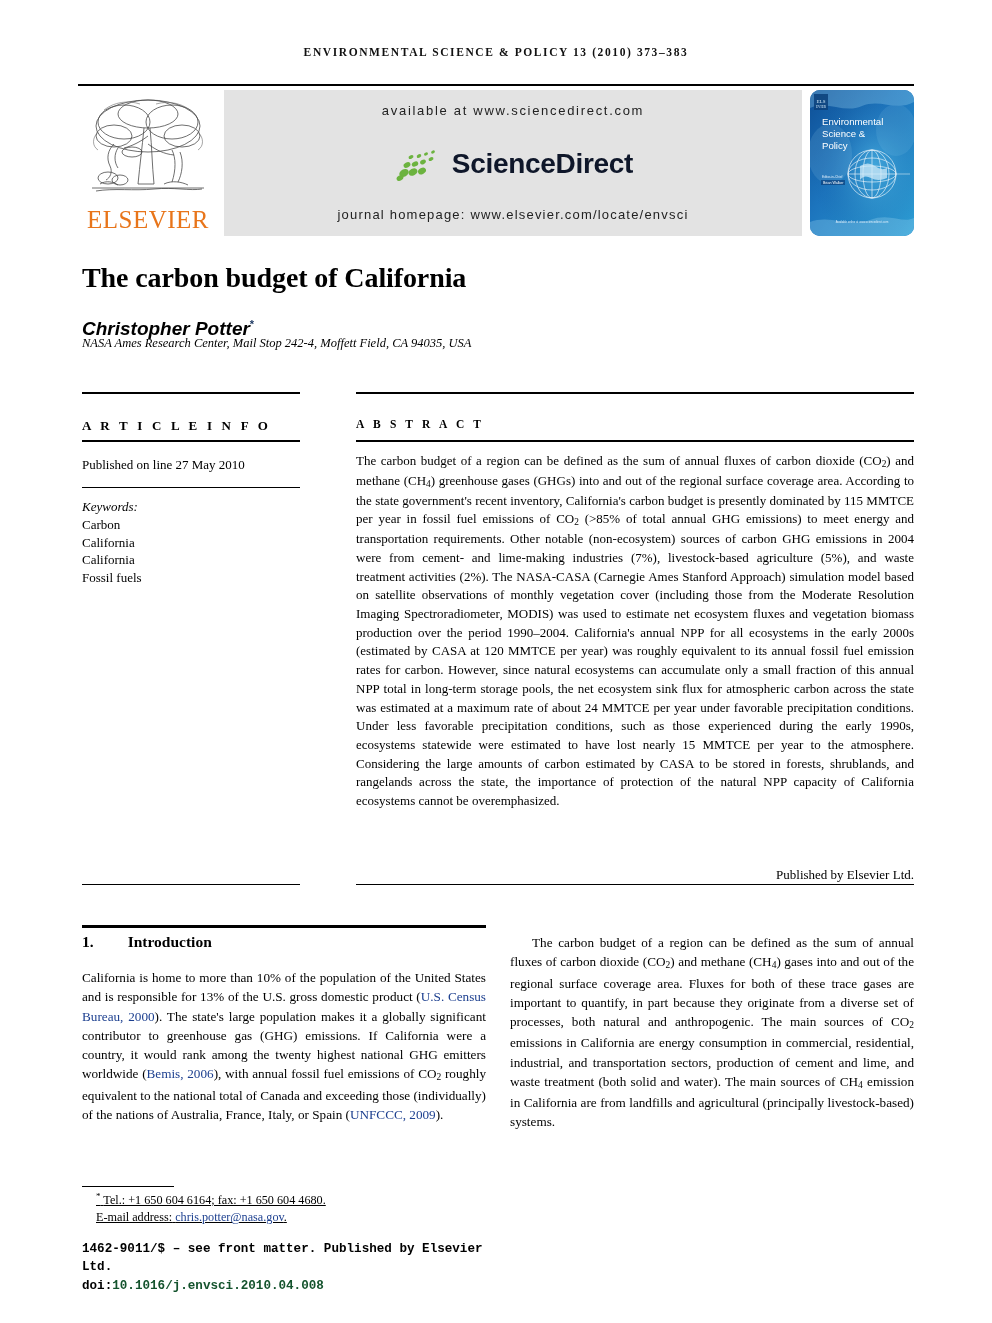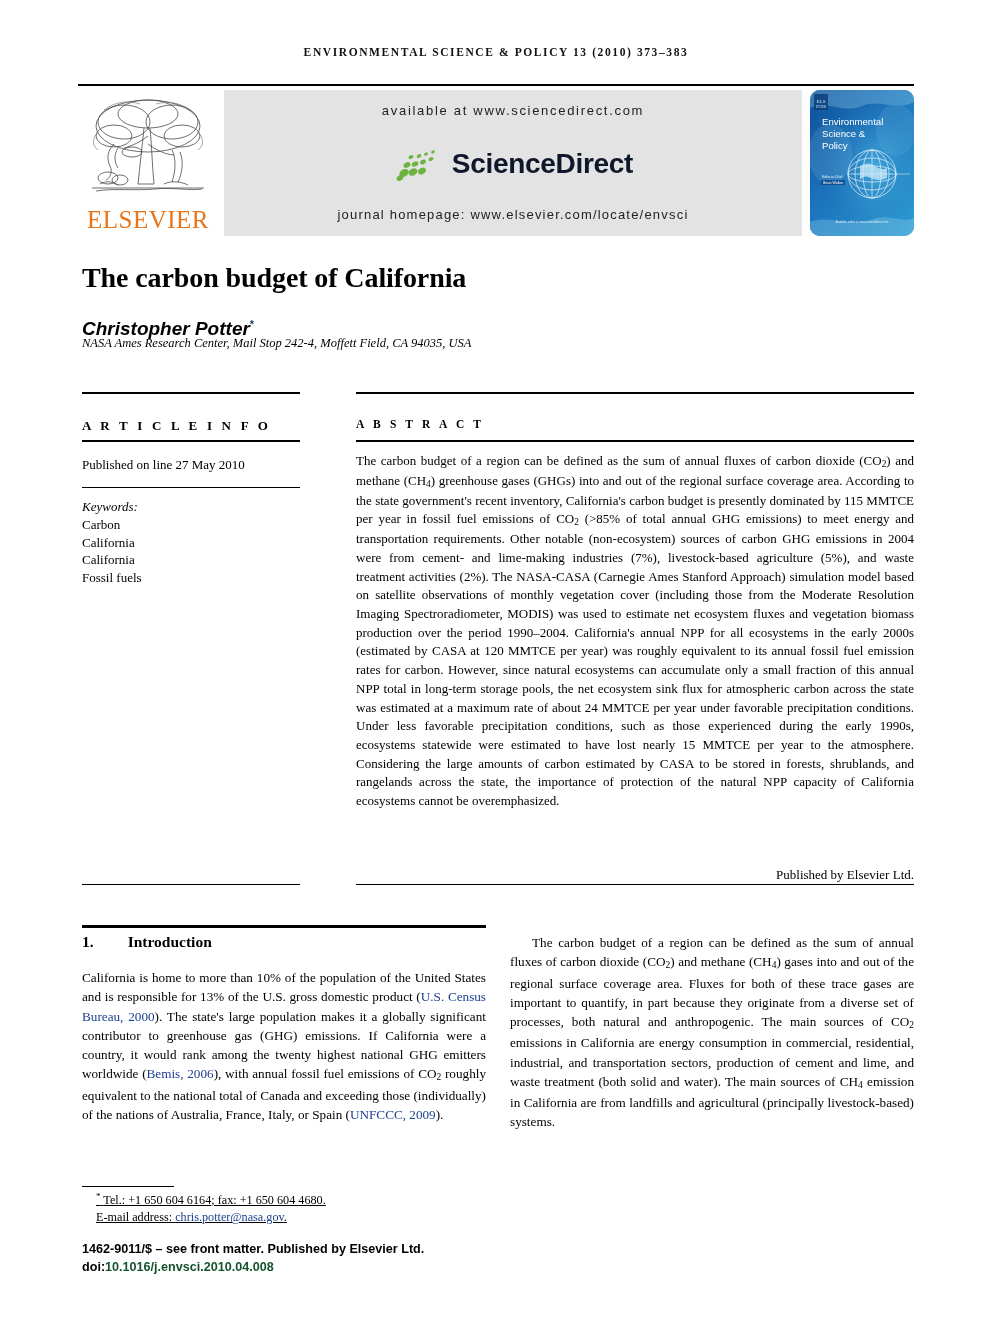--- a/index.html
+++ b/index.html
@@ -299,21 +299,21 @@
   }
   .footnotes .fn-line { padding-left: 14px; text-decoration: underline; }
   .footnotes .fn-line sup { vertical-align: super; font-size: 9px; }
   .imprint {
     position: absolute;
     left: 82px;
     top: 1240px;
     width: 430px;
     font-size: 12.6px;
     font-weight: bold;
-    font-family: Liberation Sans, sans-serif;
+    font-family: Liberation Mono, monospace;
     line-height: 1.45;
   }
   .imprint .doi-link { color: #14532d; }
 
   sub { font-size: 0.72em; vertical-align: -0.25em; }
 </style>
 </head>
 <body>
 
 <div class="page">

